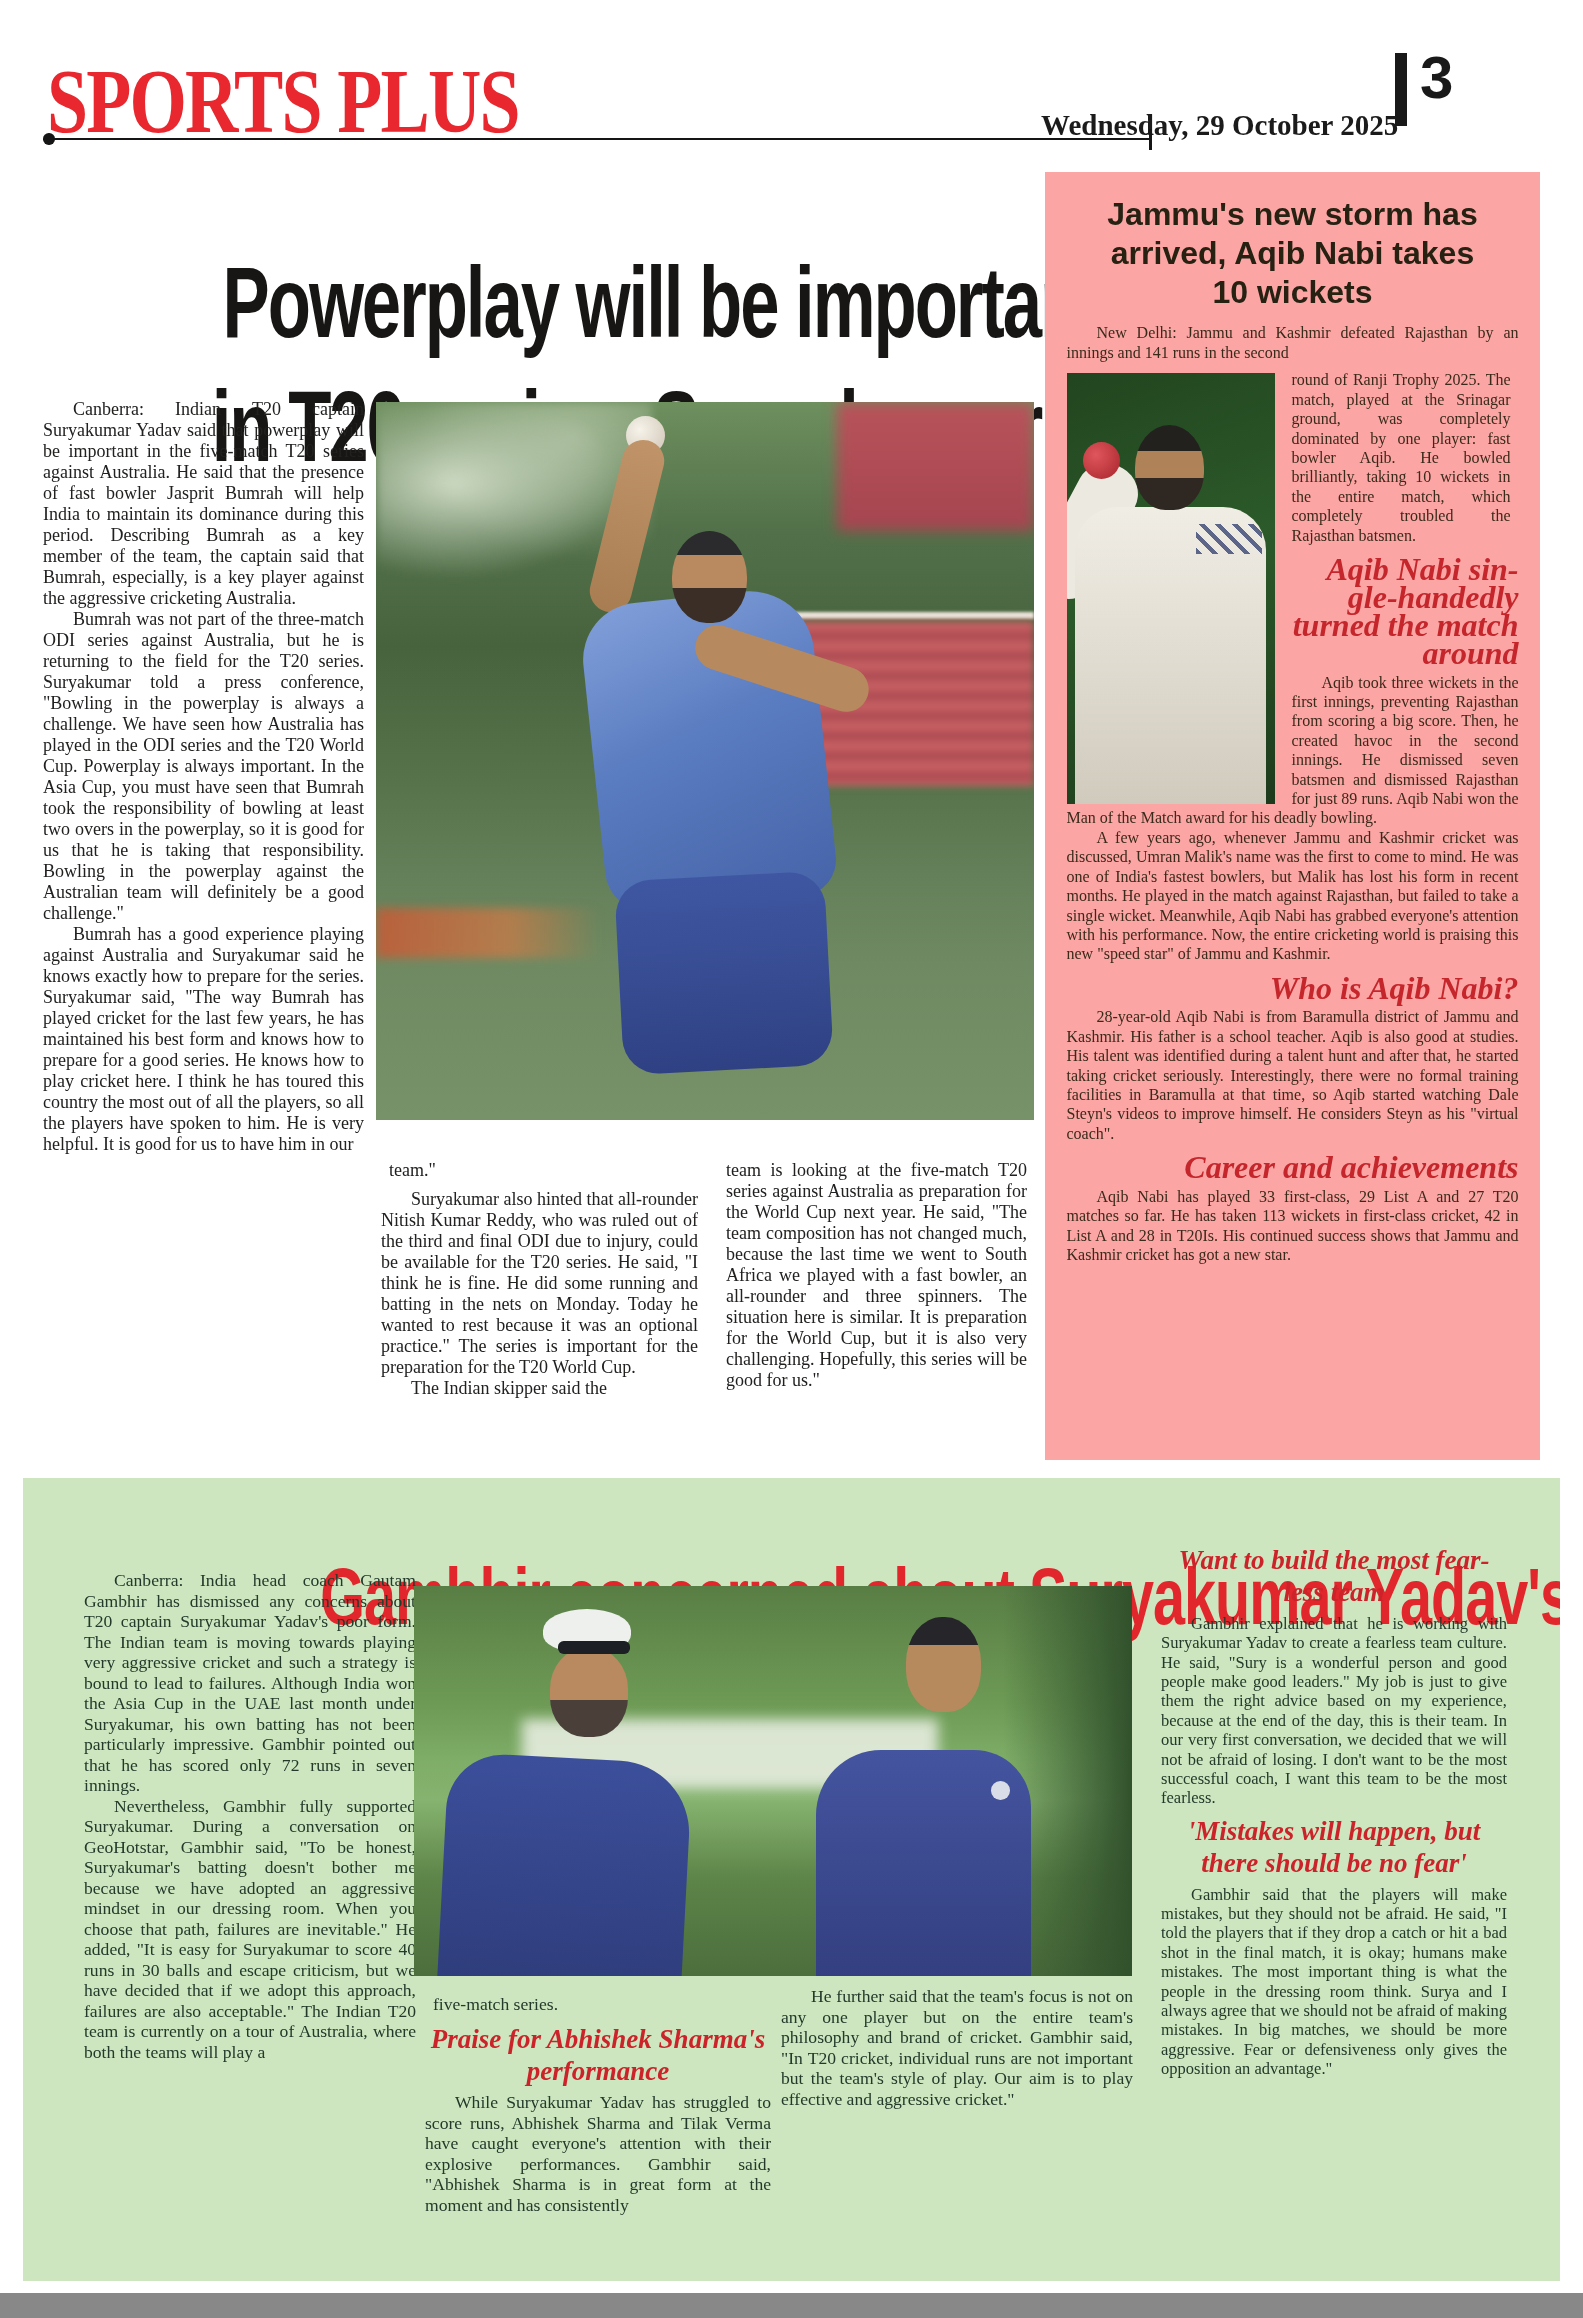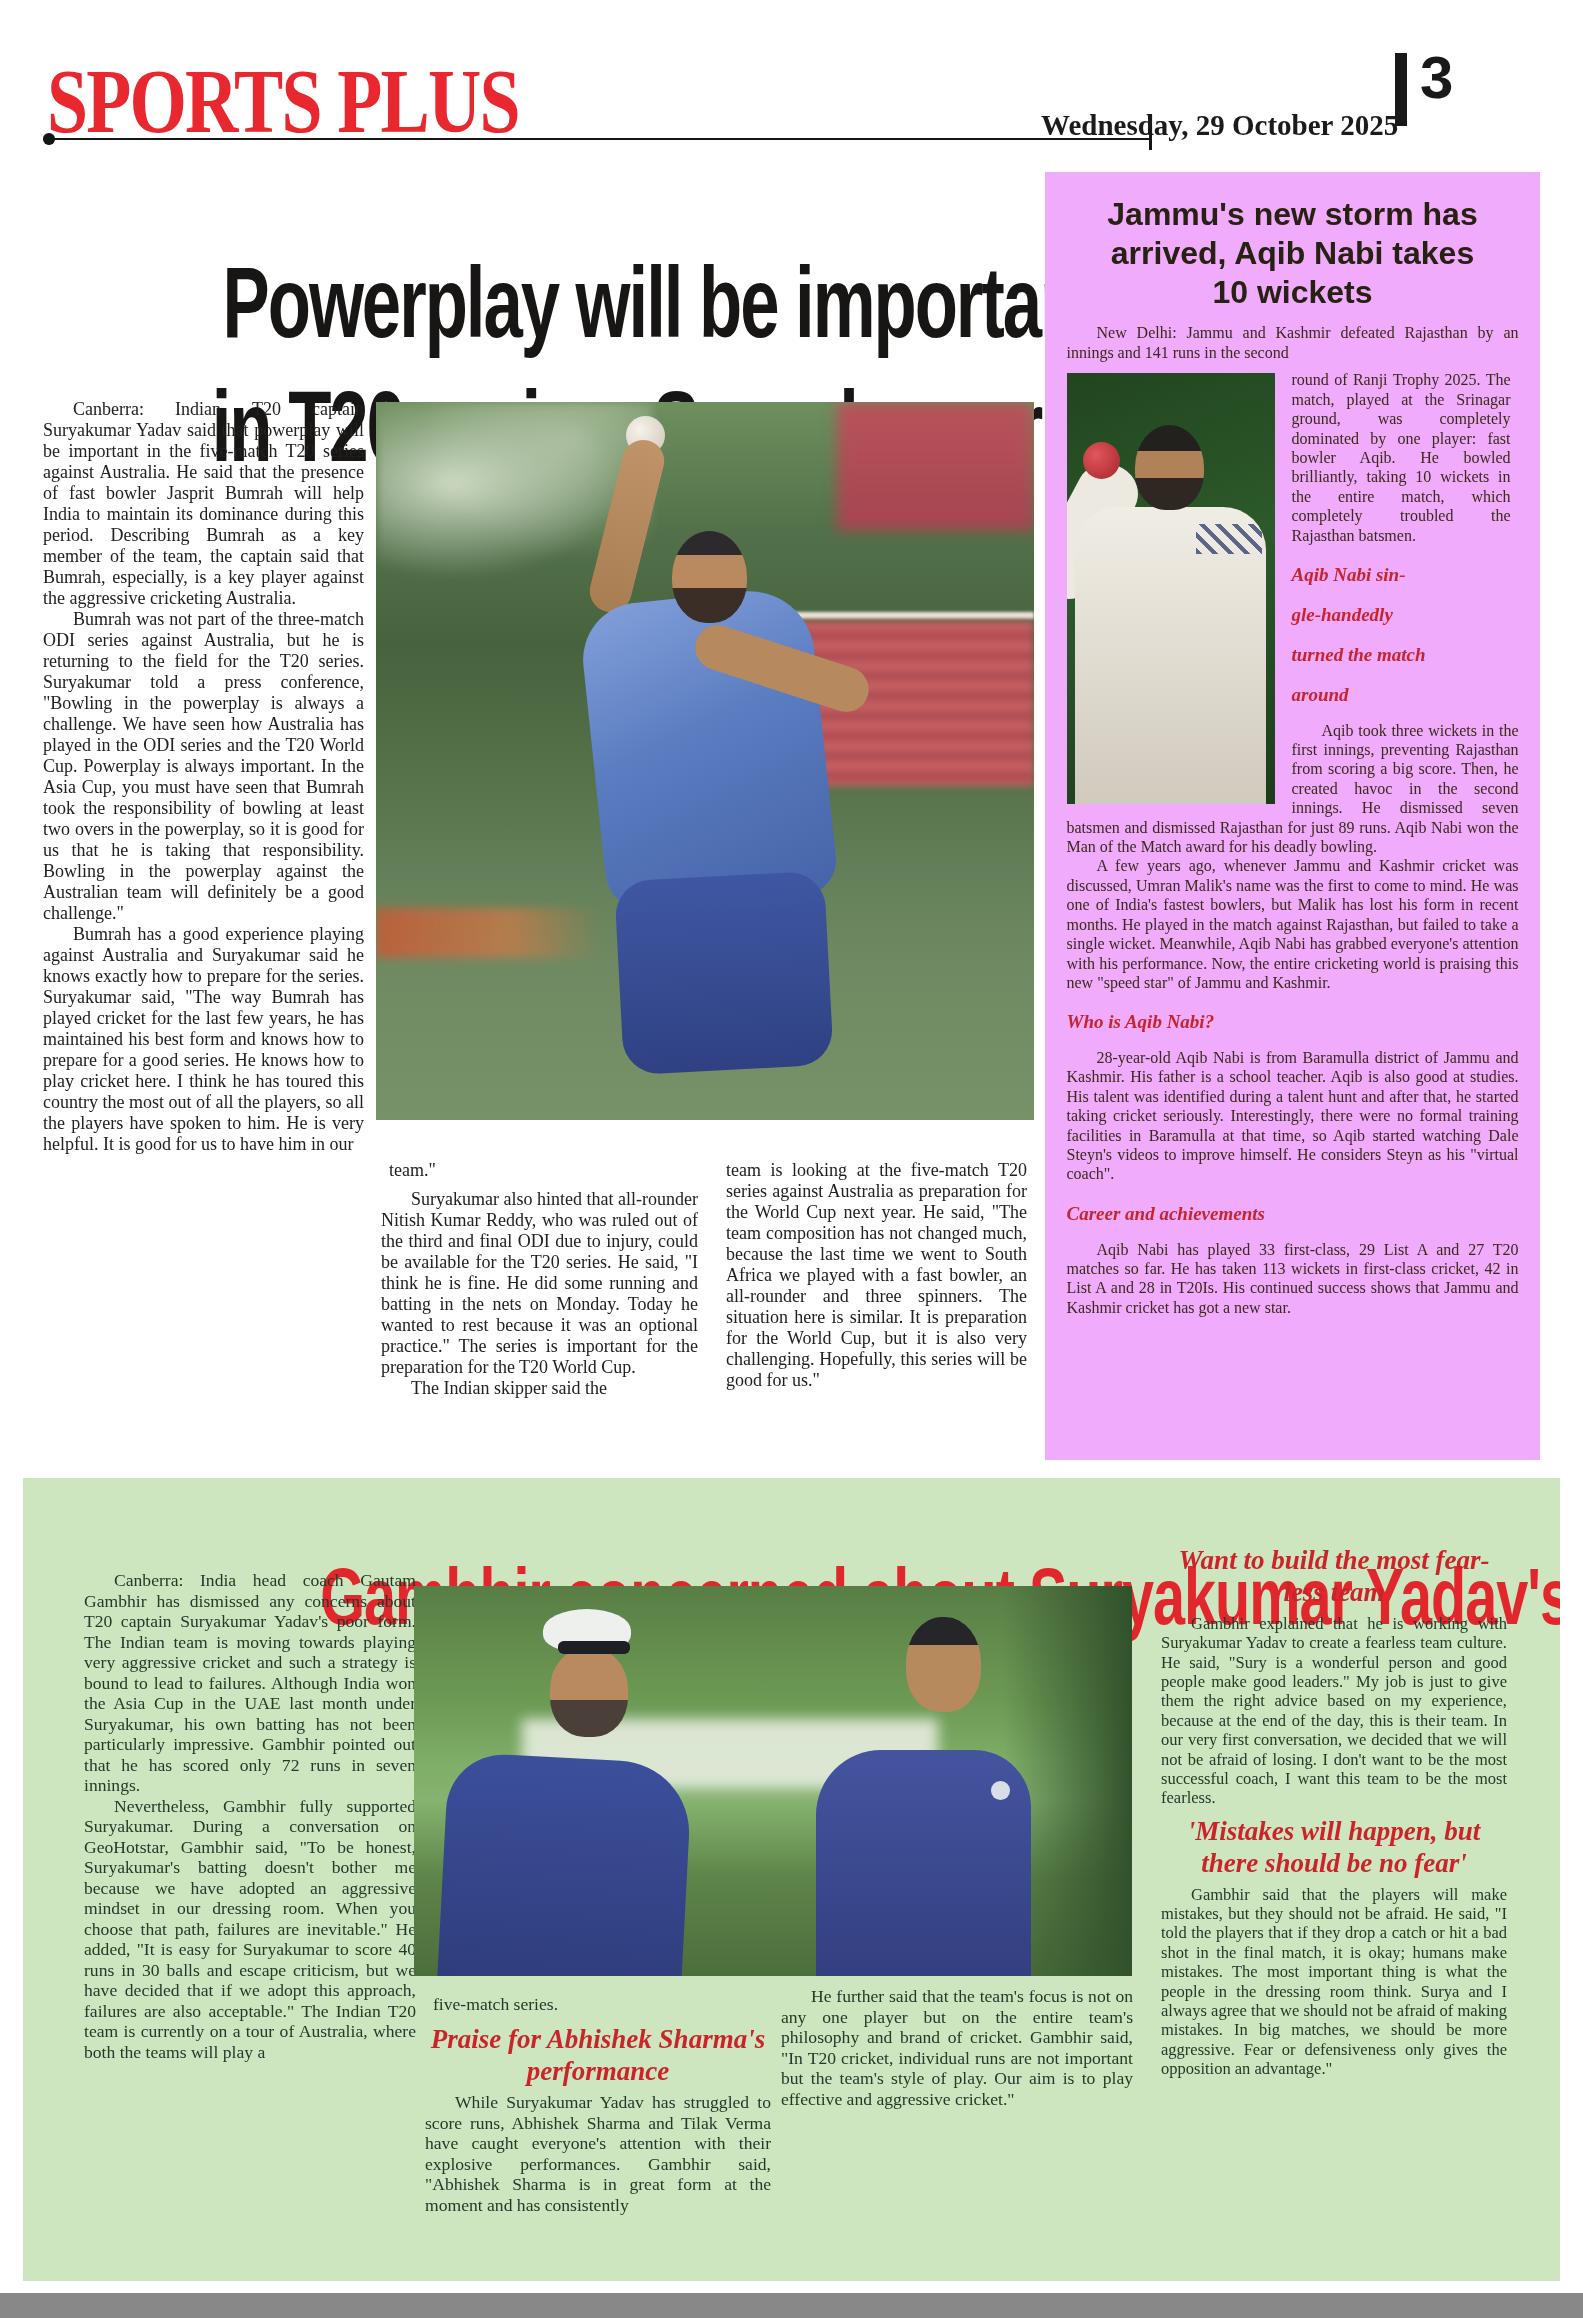--- a/index.html
+++ b/index.html
@@ -50,28 +50,28 @@
      background:linear-gradient(180deg,#c09468,#a87d52);}
   .pl-head{left:45%;top:18%;width:75px;height:92px;border-radius:50% 50% 46% 46%;
      background:linear-gradient(180deg,#2b2b2e 0 26%,#b9895f 26% 62%,#3a2e26 62% 100%);}
   .pl-armfront{left:48%;top:34%;width:180px;height:45px;border-radius:23px;transform:rotate(18deg);
      background:#b68a5e;}
   .pl-torso{left:33%;top:27%;width:231px;height:309px;border-radius:57px 65px 36px 43px;transform:rotate(-6deg);
      background:linear-gradient(160deg,#82a0da 0%,#5a7cc0 45%,#4663a8 100%);}
   .pl-legs{left:37%;top:66%;width:210px;height:194px;border-radius:36px;transform:rotate(-3deg);
      background:linear-gradient(180deg,#3f57a2,#2f4183);}
   
-  .sidebar{position:absolute;left:1045px;top:172px;width:495px;height:1288px;background:#f0abfc;
+  .sidebar{position:absolute;left:1045px;top:172px;width:495px;height:1288px;background:#fca5a5;
      padding:18.7px 21.5px;box-sizing:border-box;overflow:hidden;color:#3a2a19;}
   .sb-headline{margin:4.3px -7.2px 11.5px;text-align:center;white-space:pre-line;
      font-family:"Liberation Sans","DejaVu Sans",sans-serif;font-weight:bold;
      font-size:32px;line-height:39px;color:#272112;}
   .sb-body{font-size:16px;line-height:19.4px;text-align:justify;color:#3a2a19;}
-  .sb-sub{margin:10px 0 5.7px;text-align:left;white-space:pre-line;font-weight:bold;font-style:italic;
-     font-size:19px;line-height:40px;color:#c5262b;font-family:"Liberation Serif",serif;}
+  .sb-sub{margin:10px 0 5.7px;text-align:right;white-space:pre-line;font-weight:bold;font-style:italic;
+     font-size:32px;line-height:28px;color:#c5262b;font-family:"Liberation Serif",serif;}
   .photo-aqib{float:left;width:208px;height:431px;margin:2.9px 17px 4.3px 0;position:relative;overflow:hidden;
      background:linear-gradient(160deg,#22451f 0%,#2c5a2a 45%,#1d3a1c 100%);}
   .pa-ball{left:8%;top:16%;width:37px;height:37px;border-radius:50%;
      background:radial-gradient(circle at 35% 35%,#e0565c,#a6252b);}
   .pa-arm{left:-5%;top:20%;width:62px;height:144px;border-radius:29px;transform:rotate(28deg);background:#ece9e1;}
   .pa-head{left:33%;top:12%;width:69px;height:85px;border-radius:50% 50% 44% 44%;
      background:linear-gradient(180deg,#23211e 0 30%,#b08257 30% 62%,#2f2721 62% 100%);}
   .pa-torso{left:4%;top:31%;width:92%;height:72%;border-radius:43px 43px 0 0;
      background:linear-gradient(180deg,#f0ede5,#ddd8cc 60%,#cfc9bc);}
   .pa-stripe{right:6%;top:35%;width:66px;height:30px;opacity:.75;

